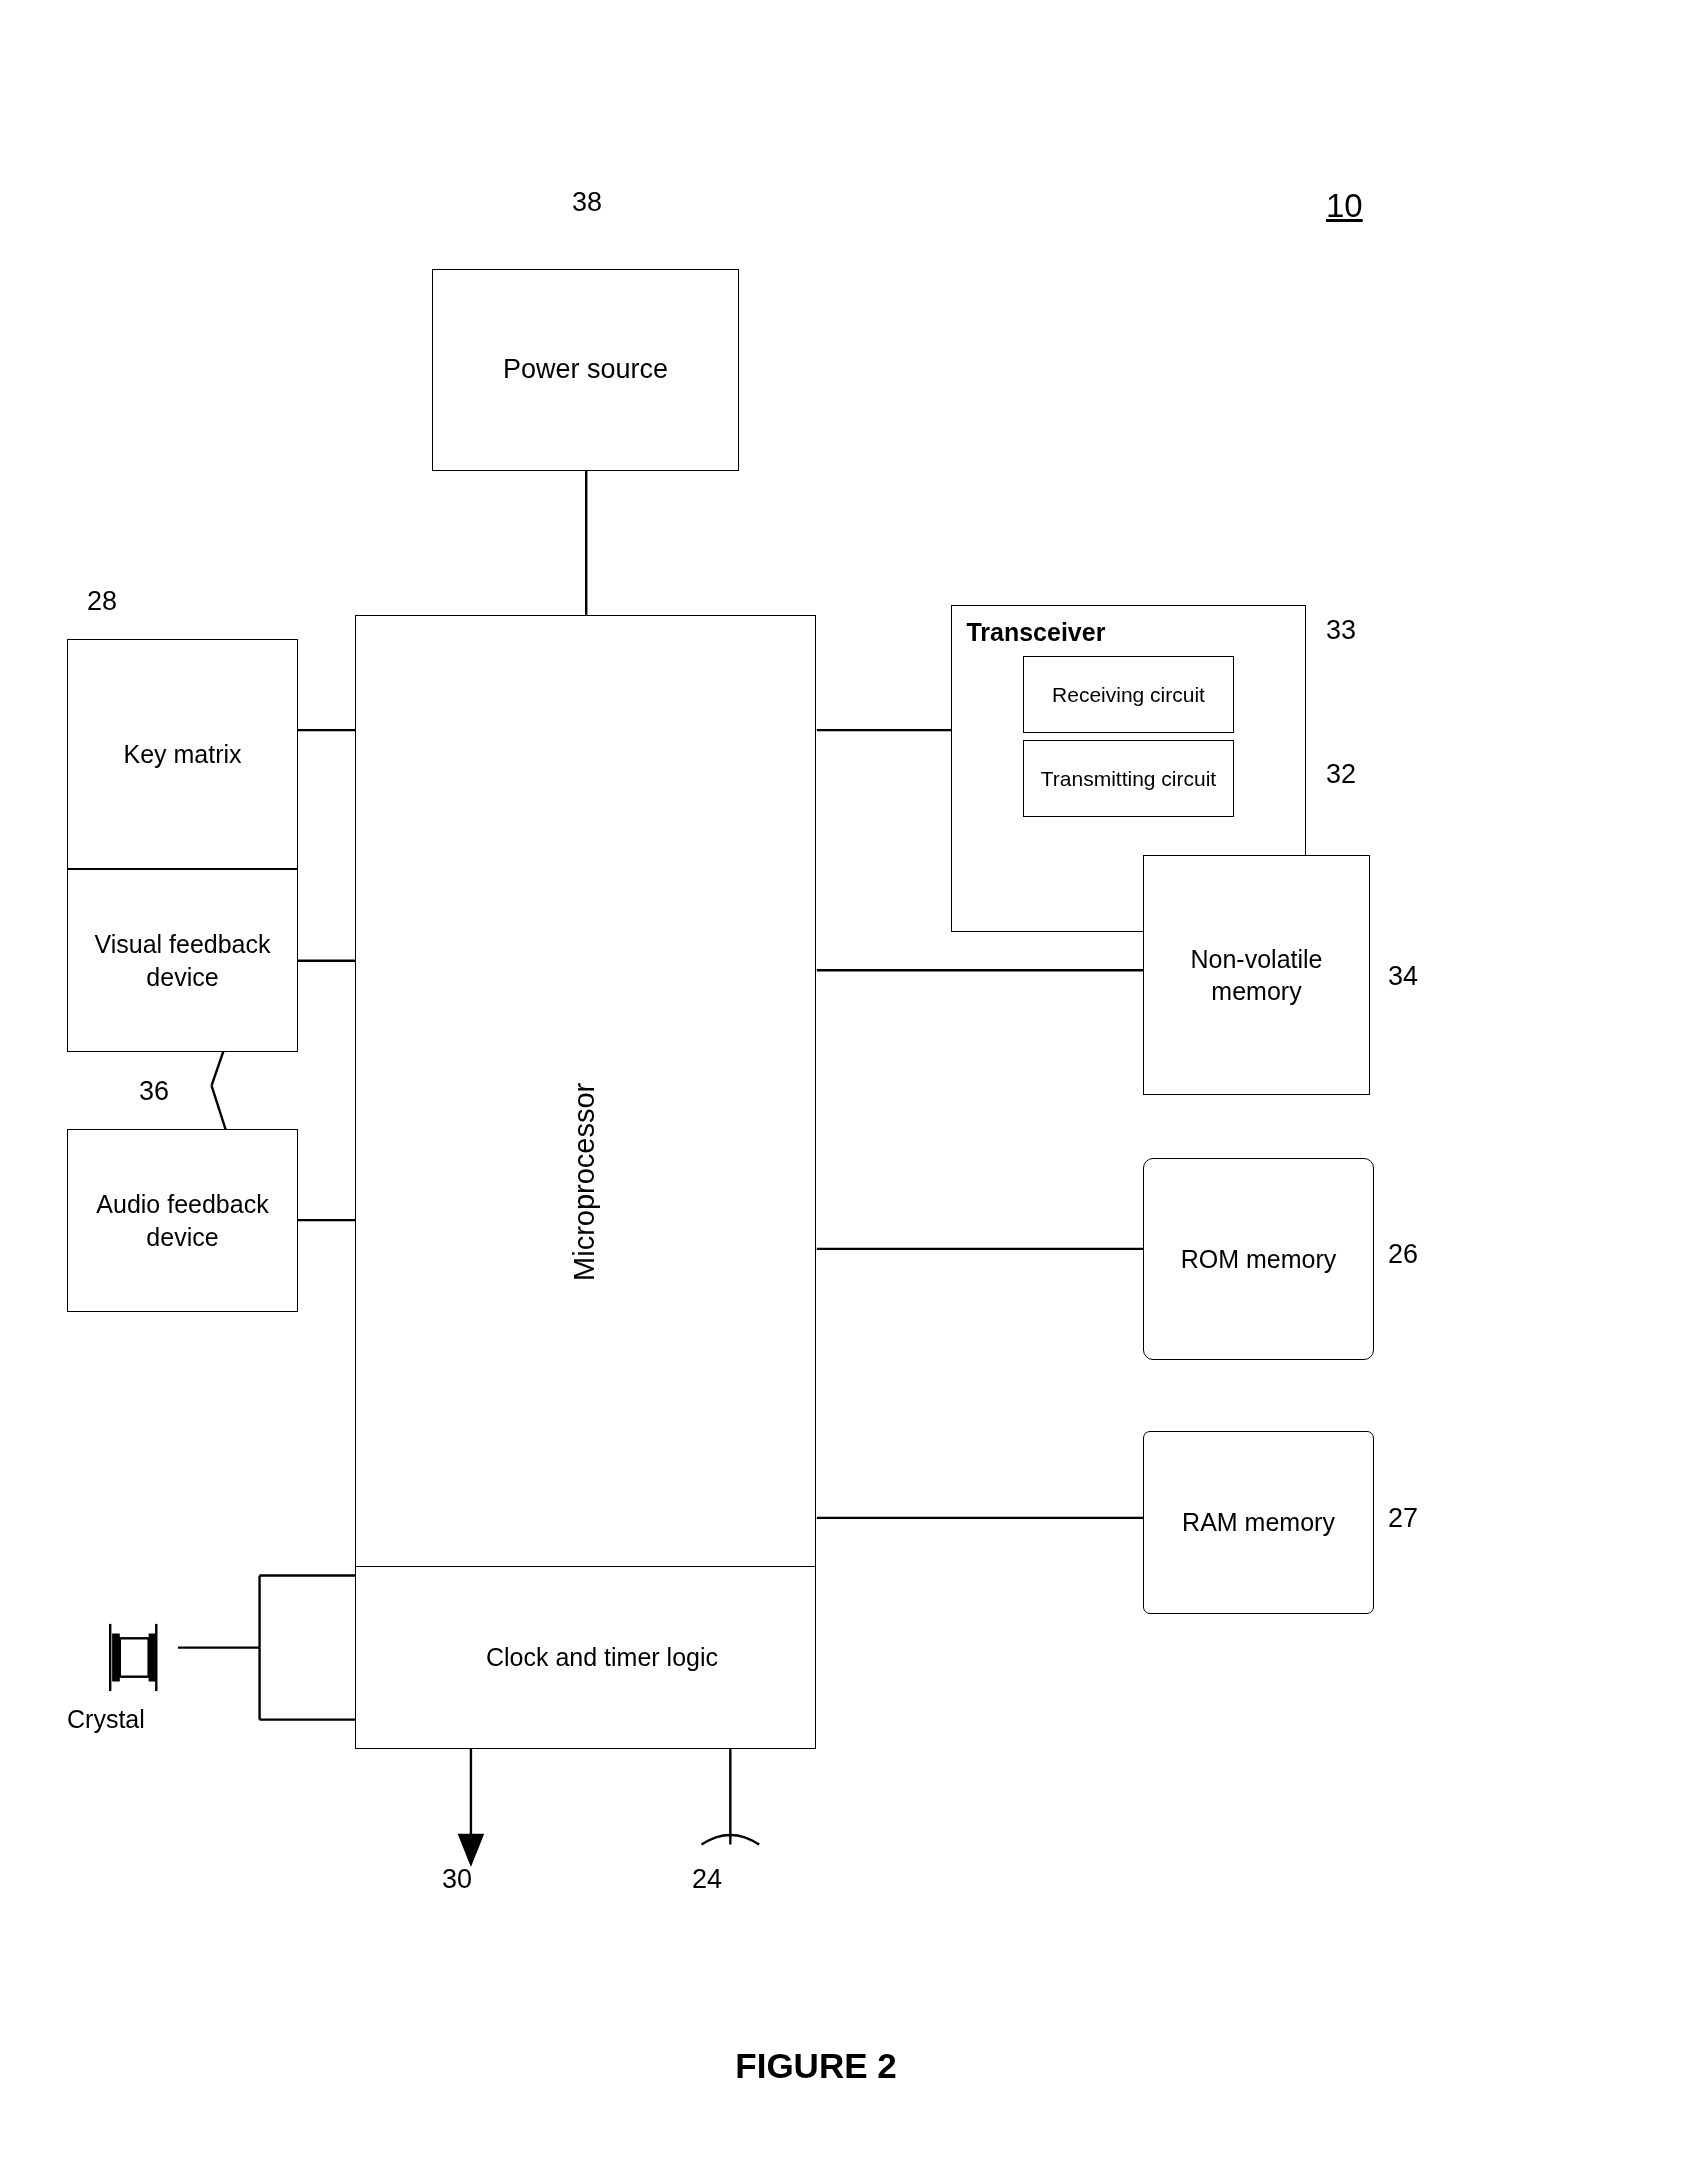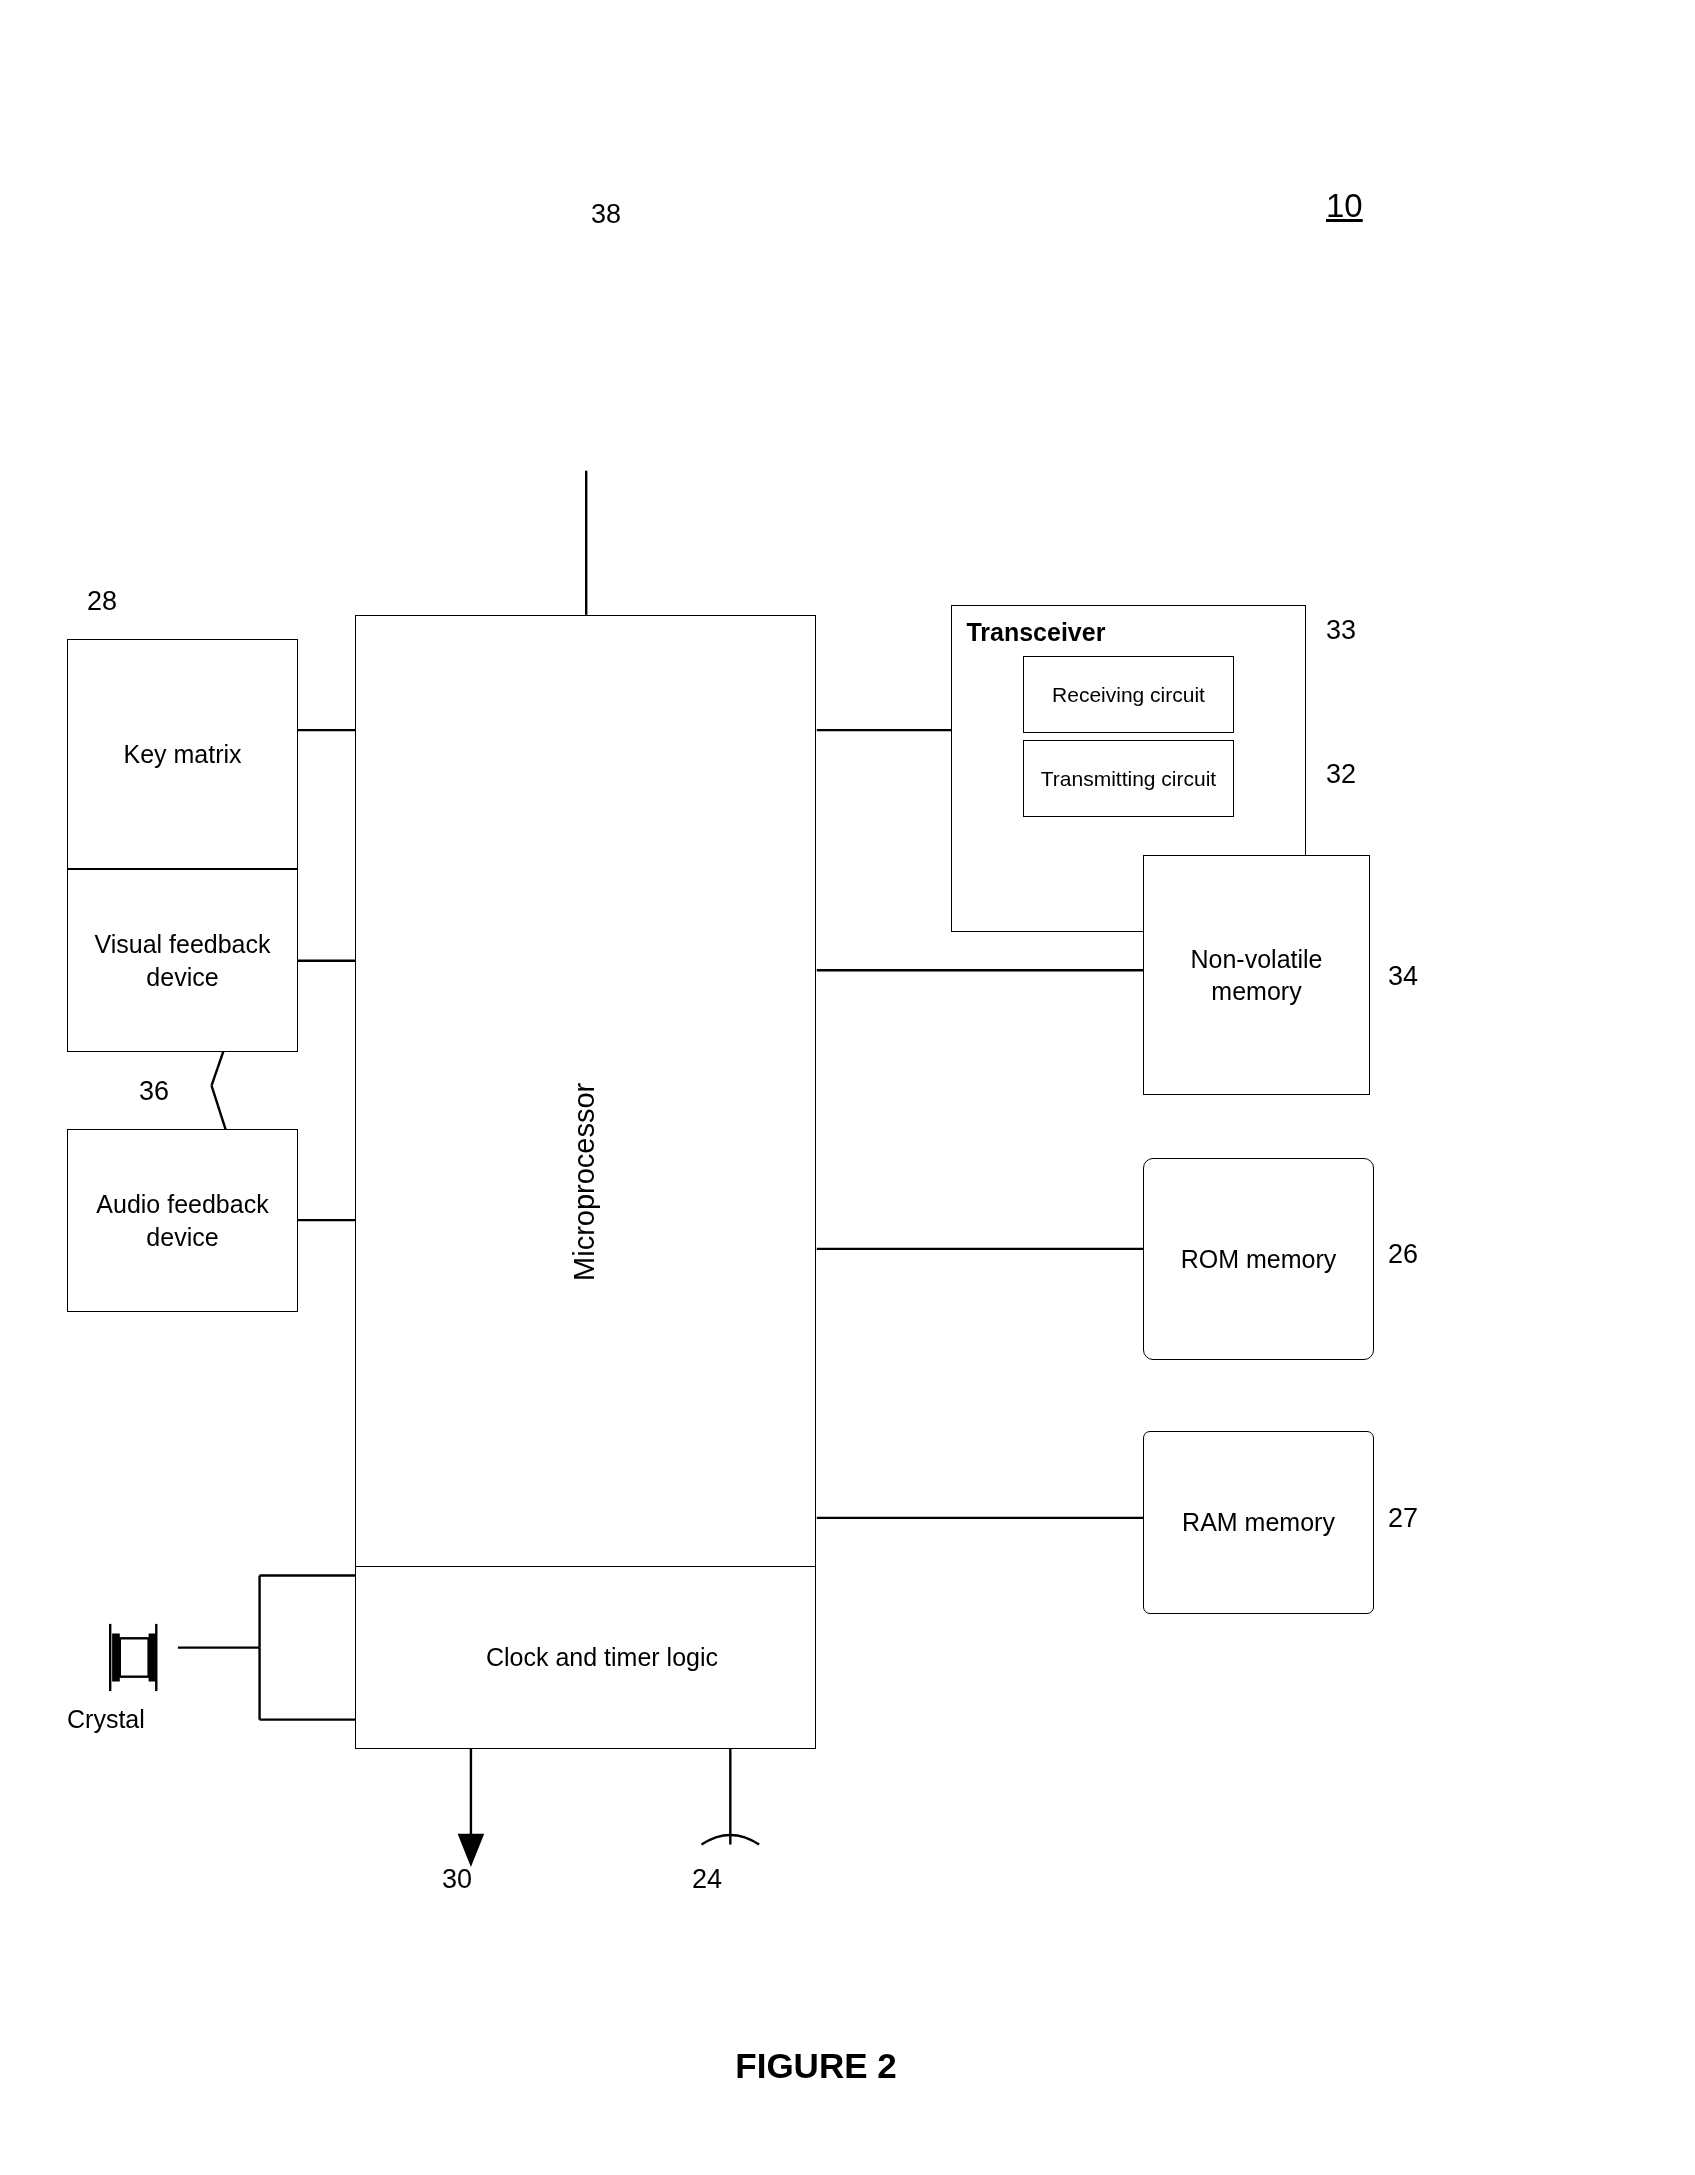--- a/index.html
+++ b/index.html
@@ -99,22 +99,25 @@
 
     <line x1="760" y1="1820" x2="760" y2="1920"></line>
 
     <path d="M 730,1920 Q 760,1900 790,1920" stroke="#000" stroke-width="2.5" fill="none"></path>
 
     <line x1="220" y1="1130" x2="265" y2="1000"></line>
 
     <line x1="220" y1="1130" x2="265" y2="1270"></line>
   </svg>
 
-
-  <div class="ref-label" style="left:591px; top:187px;margin-top:12px;">
+  <div class="box" style="left:432px; top:269px; width:307px; height:202px; font-size:27px;">
+    <span>Power source</span>
+  </div>
+
+  <div class="ref-label" style="left:572px; top:187px;">
     <span>38</span>
   </div>
 
   <div class="ref-label underline" style="left:1326px; top:187px; font-size:33px; text-decoration:underline;">
     <span>10</span>
   </div>
 
   <div class="box" style="left:355px; top:615px; width:461px; height:1134px; font-size:27px;">
 
     <div style="transform: rotate(-90deg); white-space:nowrap; font-size:29px;">

